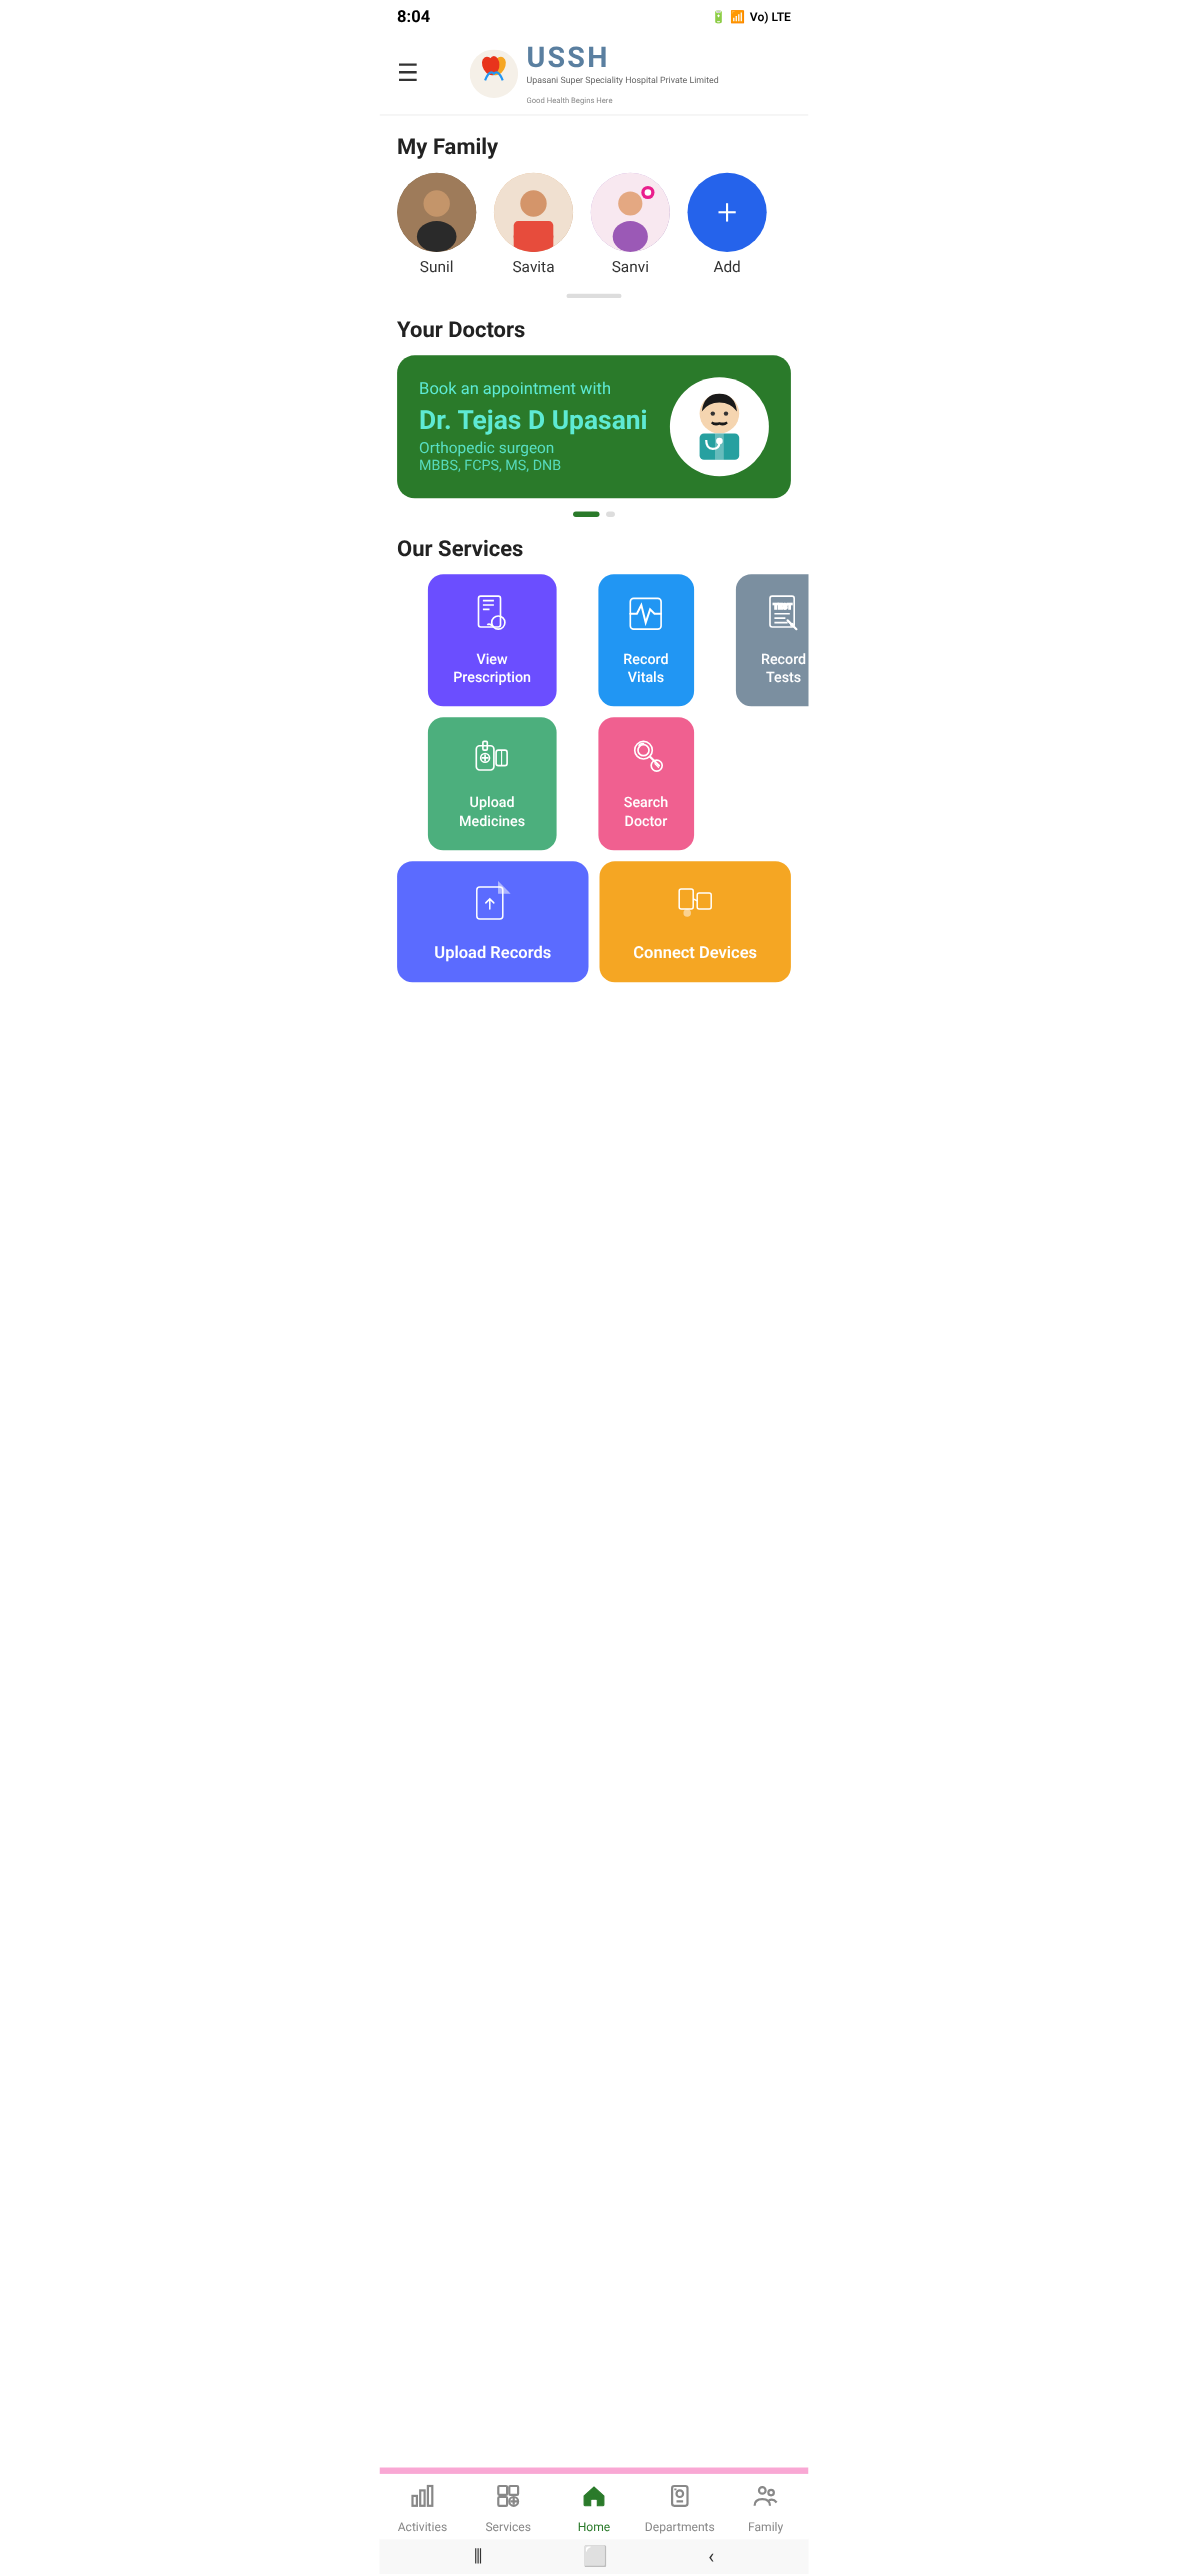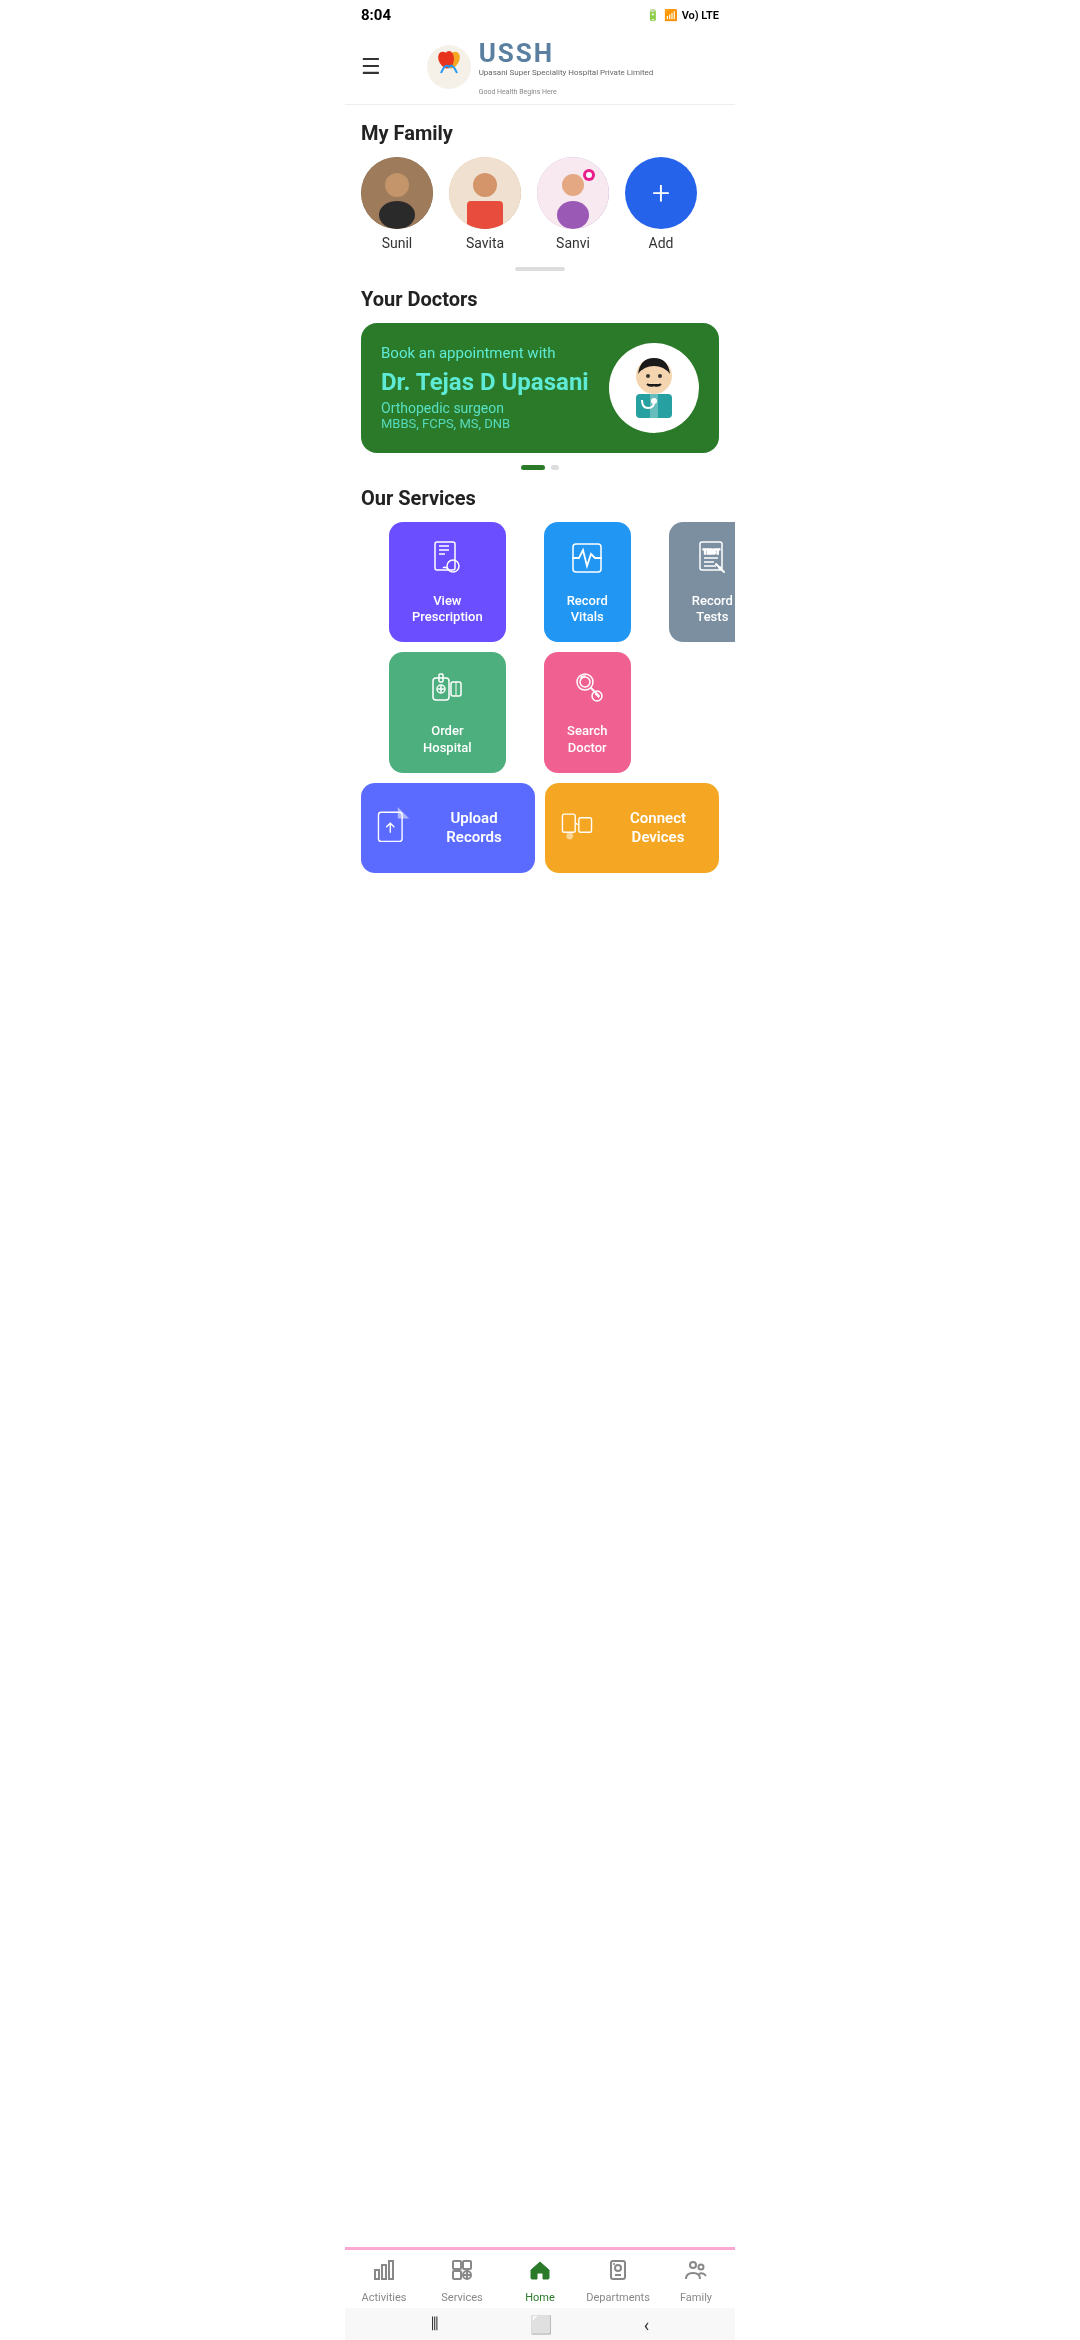--- a/index.html
+++ b/index.html
@@ -262,21 +262,21 @@
     .services-wide-grid {
       display: grid;
       grid-template-columns: 1fr 1fr;
       gap: 10px;
       margin-top: 10px;
     }
     .service-card-wide {
       border-radius: 14px;
       padding: 16px 12px;
       display: flex;
-      flex-direction: row;
+      flex-direction: column;
       align-items: center;
       gap: 12px;
       cursor: pointer;
       min-height: 90px;
     }
     .service-card-wide .service-icon {
       font-size: 36px;
     }
     .service-card-wide .service-label {
       font-size: 15px;
@@ -286,21 +286,21 @@
     .bg-yellow { background: #F5A623; }
 
     
     .bottom-nav {
       position: fixed;
       bottom: 32px;
       left: 50%;
       transform: translateX(-50%);
       width: 390px;
       background: #fff;
-      border-top: 3px solid #f9a8d4;
+      border-top: 6px solid #f9a8d4;
       display: flex;
       justify-content: space-around;
       align-items: center;
       padding: 8px 0 4px;
       z-index: 100;
     }
     .nav-item {
       display: flex;
       flex-direction: column;
       align-items: center;
@@ -499,21 +499,21 @@
         <svg viewBox="0 0 40 40">
             <rect x="6" y="10" width="16" height="22" rx="3" stroke="#fff" stroke-width="1.5" fill="none"></rect>
             <rect x="12" y="6" width="4" height="8" rx="1" stroke="#fff" stroke-width="1.5" fill="none"></rect>
             <circle cx="14" cy="21" r="4" stroke="#fff" stroke-width="1.5" fill="none"></circle>
             <line x1="14" y1="18" x2="14" y2="24" stroke="#fff" stroke-width="1.5"></line>
             <line x1="11" y1="21" x2="17" y2="21" stroke="#fff" stroke-width="1.5"></line>
             <rect x="24" y="14" width="10" height="14" rx="2" stroke="#fff" stroke-width="1.5" fill="none"></rect>
             <line x1="29" y1="14" x2="29" y2="28" stroke="#fff" stroke-width="1"></line>
           </svg>
       </div>
-      <span class="service-label">Order Hospital</span>
+      <span class="service-label">Upload Medicines</span>
     </div>
 
 
     <div class="service-card bg-red">
       <div class="service-icon">
         <svg viewBox="0 0 40 40">
             <circle cx="18" cy="14" r="8" stroke="#fff" stroke-width="1.5" fill="none"></circle>
             <circle cx="18" cy="14" r="5" stroke="#fff" stroke-width="1.5" fill="none"></circle>
             <path d="M14 10 Q14 8 18 8" stroke="#fff" stroke-width="1.5" stroke-linecap="round" fill="none"></path>
             <path d="M24 20 L32 28" stroke="#fff" stroke-width="2" stroke-linecap="round"></path>

